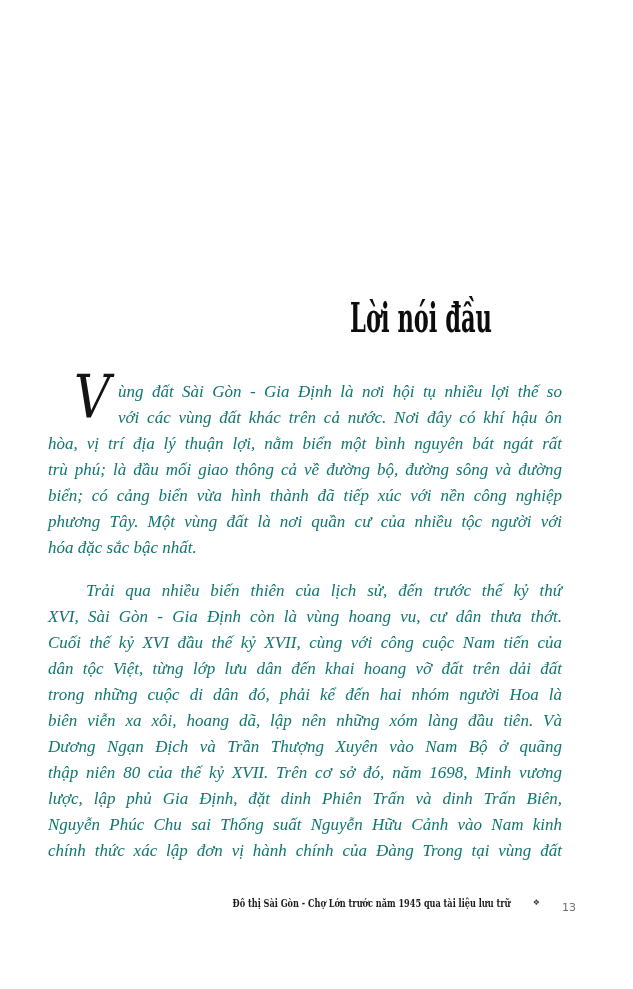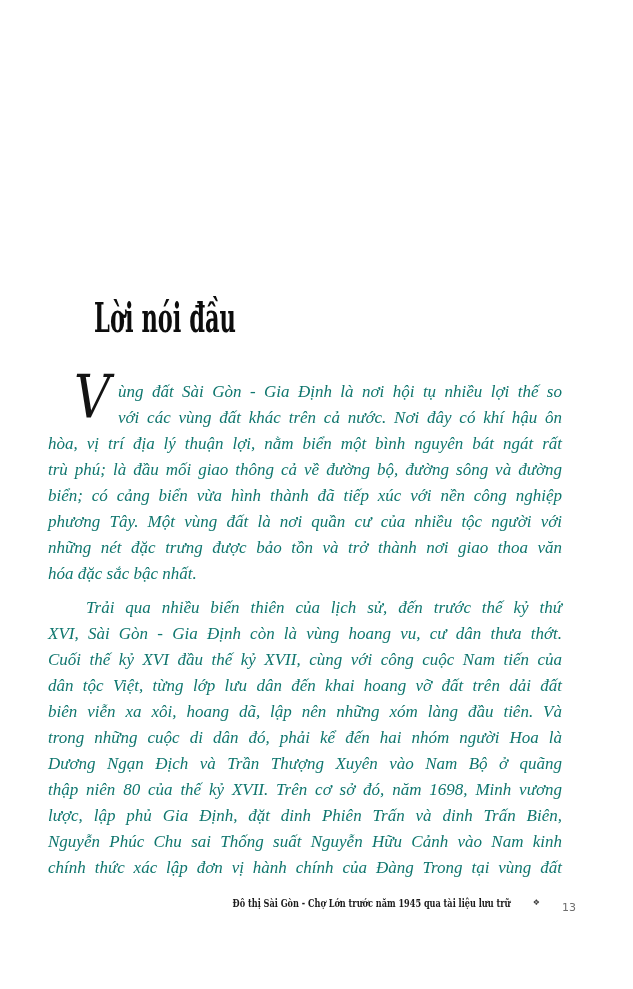--- a/index.html
+++ b/index.html
@@ -15,42 +15,42 @@
     background: #ffffff;
     overflow: hidden;
   }
 
   
   .title-wrap {
     position: absolute;
     left: 48px;
     top: 294px;
     width: 514px;
-    text-align: left;
+    text-align: right;
   }
   .title-text {
     display: inline-block;
     font-family: "DejaVu Serif", serif;
     font-weight: bold;
     font-size: 41px;
     line-height: 48px;
     color: #0d0d0d;
     white-space: nowrap;
     transform: translateX(-12px) scaleX(0.55);
   }
 
   
   .content {
     position: absolute;
     left: 48px;
     top: 379px;
     width: 514px;
   }
   .para { position: relative; }
-  .para + .para { margin-top: 8px; }
+  .para + .para { margin-top: 17px; }
 
   .line {
     font-family: "Liberation Serif", "DejaVu Serif", serif;
     font-style: italic;
     font-size: 17px;
     line-height: 26px;
     height: 26px;
     color: #0f766e;
     text-align: justify;
     text-align-last: justify;
@@ -119,31 +119,30 @@
   <div class="content">
 
     <div class="para">
       <span class="dropcap">V</span>
       <div class="line dc-indent">ùng đất Sài Gòn - Gia Định là nơi hội tụ nhiều lợi thế so</div>
       <div class="line dc-indent">với các vùng đất khác trên cả nước. Nơi đây có khí hậu ôn</div>
       <div class="line">hòa, vị trí địa lý thuận lợi, nằm biển một bình nguyên bát ngát rất</div>
       <div class="line">trù phú; là đầu mối giao thông cả về đường bộ, đường sông và đường</div>
       <div class="line">biển; có cảng biển vừa hình thành đã tiếp xúc với nền công nghiệp</div>
       <div class="line">phương Tây. Một vùng đất là nơi quần cư của nhiều tộc người với</div>
-      <div class="line">những nét đặc trưng được bảo tồn và trở thành nơi giao thoa văn</div>
       <div class="line short">hóa đặc sắc bậc nhất.</div>
     </div>
 
     <div class="para">
       <div class="line p-indent">Trải qua nhiều biến thiên của lịch sử, đến trước thế kỷ thứ</div>
       <div class="line">XVI, Sài Gòn - Gia Định còn là vùng hoang vu, cư dân thưa thớt.</div>
       <div class="line">Cuối thế kỷ XVI đầu thế kỷ XVII, cùng với công cuộc Nam tiến của</div>
       <div class="line">dân tộc Việt, từng lớp lưu dân đến khai hoang vỡ đất trên dải đất</div>
+      <div class="line">trong những cuộc di dân đó, phải kể đến hai nhóm người Hoa là</div>
       <div class="line">biên viễn xa xôi, hoang dã, lập nên những xóm làng đầu tiên. Và</div>
-      <div class="line">trong những cuộc di dân đó, phải kể đến hai nhóm người Hoa là</div>
       <div class="line">Dương Ngạn Địch và Trần Thượng Xuyên vào Nam Bộ ở quãng</div>
       <div class="line">thập niên 80 của thế kỷ XVII. Trên cơ sở đó, năm 1698, Minh vương</div>
       <div class="line">lược, lập phủ Gia Định, đặt dinh Phiên Trấn và dinh Trấn Biên,</div>
       <div class="line">Nguyễn Phúc Chu sai Thống suất Nguyễn Hữu Cảnh vào Nam kinh</div>
       <div class="line">chính thức xác lập đơn vị hành chính của Đàng Trong tại vùng đất</div>
     </div>
 
   </div>
 
   <div class="footer">

